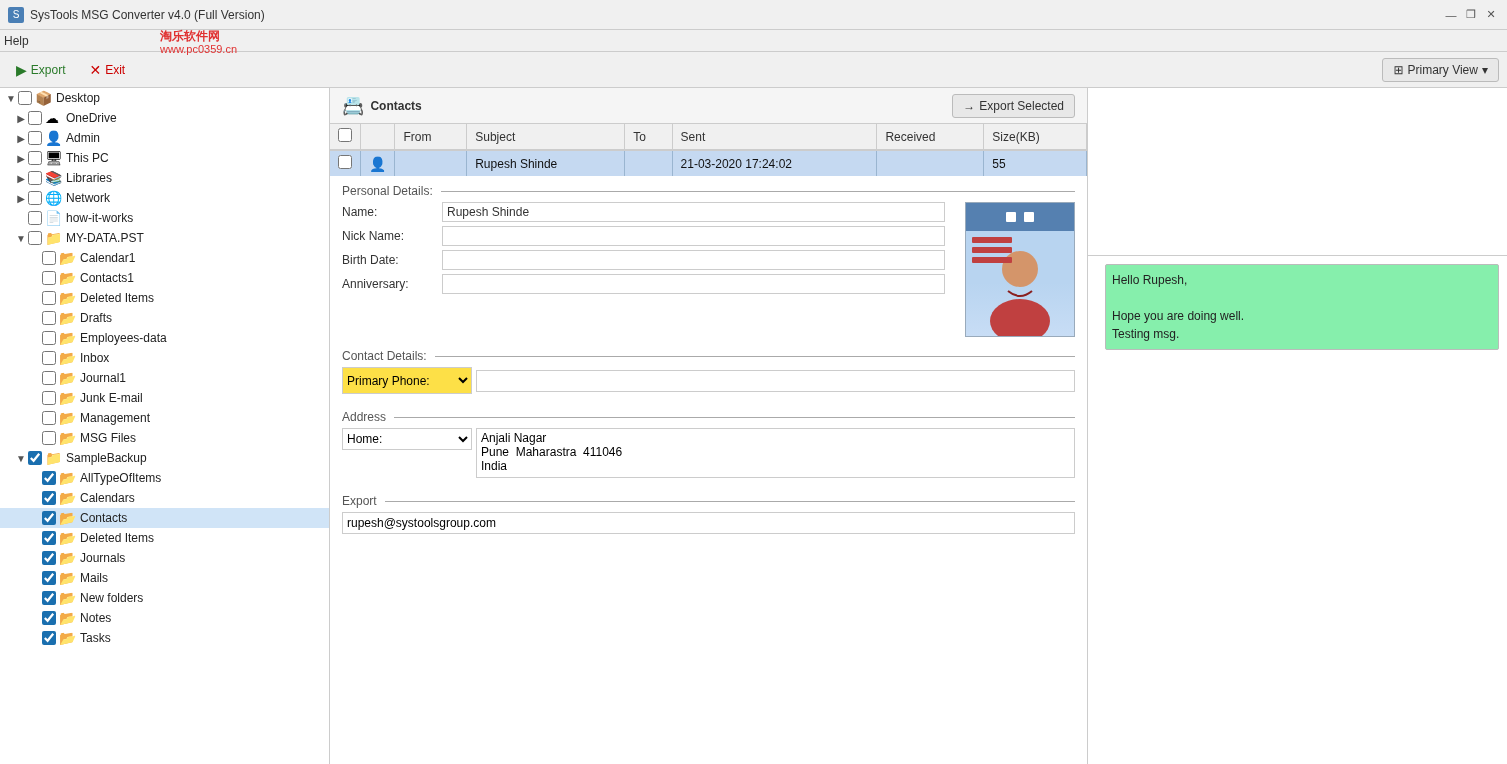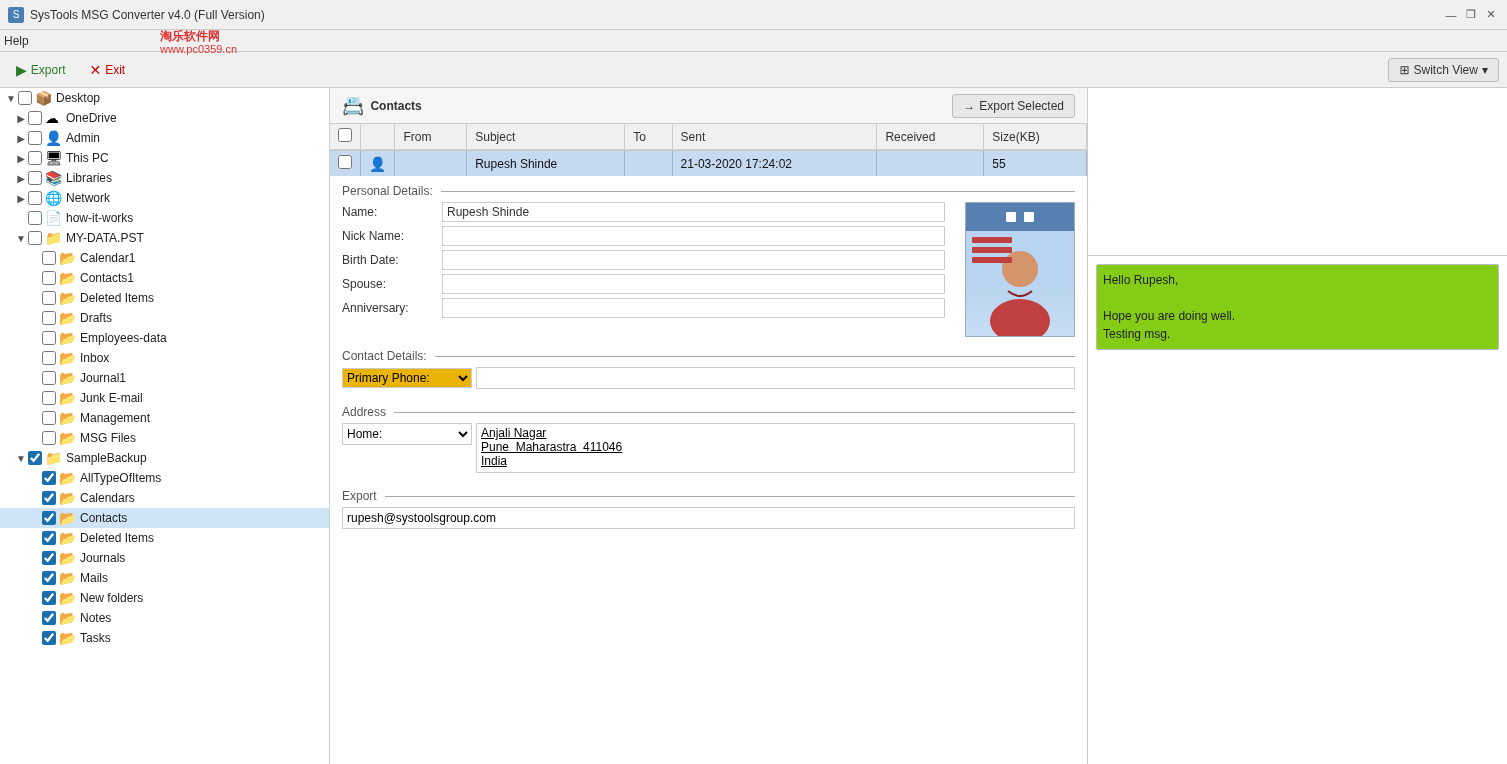--- a/index.html
+++ b/index.html
@@ -209,24 +209,24 @@
       margin-top: 4px;
     }
     .contact-row {
       display: flex;
       align-items: center;
       gap: 4px;
       margin-bottom: 4px;
     }
     .contact-select {
       width: 130px;
-      height: 20px;
+      height: 27px;
       border: 1px solid #ccc;
       font-size: 12px;
-      background: #eab308;
+      background: #fde047;
     }
     .contact-input {
       flex: 1;
       height: 22px;
       border: 1px solid #ccc;
       font-size: 12px;
       padding: 2px 4px;
     }
 
     .address-section {
@@ -245,32 +245,32 @@
       font-size: 12px;
       background: white;
     }
     .address-textarea {
       flex: 1;
       height: 50px;
       border: 1px solid #ccc;
       font-size: 12px;
       padding: 2px 4px;
       resize: none;
-      text-decoration: underline;
     }
 
     .note-section {
-      background: #84cc16;
+      background: #86efac;
       border: 1px solid #bbb;
       border-radius: 2px;
       padding: 6px;
       min-height: 80px;
       font-size: 12px;
       color: #222;
       line-height: 1.5;
+      margin-left: 9px;
     }
 
     .email-section {
       margin-top: 4px;
     }
     .email-input {
       width: 100%;
       height: 22px;
       border: 1px solid #ccc;
       font-size: 12px;
@@ -362,21 +362,21 @@
       <span class="icon">▶</span>
       <span>Export</span>
     </button>
     <button class="toolbar-btn exit-btn">
       <span class="icon" style="color:#cc0000;">✕</span>
       <span>Exit</span>
     </button>
   </div>
   <div class="switch-view-btn">
     <span>⊞</span>
-    <span>Switch View</span>
+    <span>Primary View</span>
     <span>▾</span>
   </div>
 </div>
 
 <div class="main-layout">
 
   <div class="sidebar">
 
     <div class="tree-item">
       <span class="chevron">▼</span>
@@ -637,24 +637,20 @@
             </div>
             <div class="details-row">
               <span class="details-label">Nick Name:</span>
               <input type="text" class="details-input" style="">
             </div>
             <div class="details-row">
               <span class="details-label">Birth Date:</span>
               <input type="text" class="details-input" style="">
             </div>
             <div class="details-row">
-              <span class="details-label">Spouse:</span>
-              <input type="text" class="details-input" style="">
-            </div>
-            <div class="details-row">
               <span class="details-label">Anniversary:</span>
               <input type="text" class="details-input" style="">
             </div>
           </div>
 
           <div class="avatar-container">
             <div class="avatar-top-bar">
               <div class="avatar-dot"></div>
               <div class="avatar-dot"></div>
             </div>

